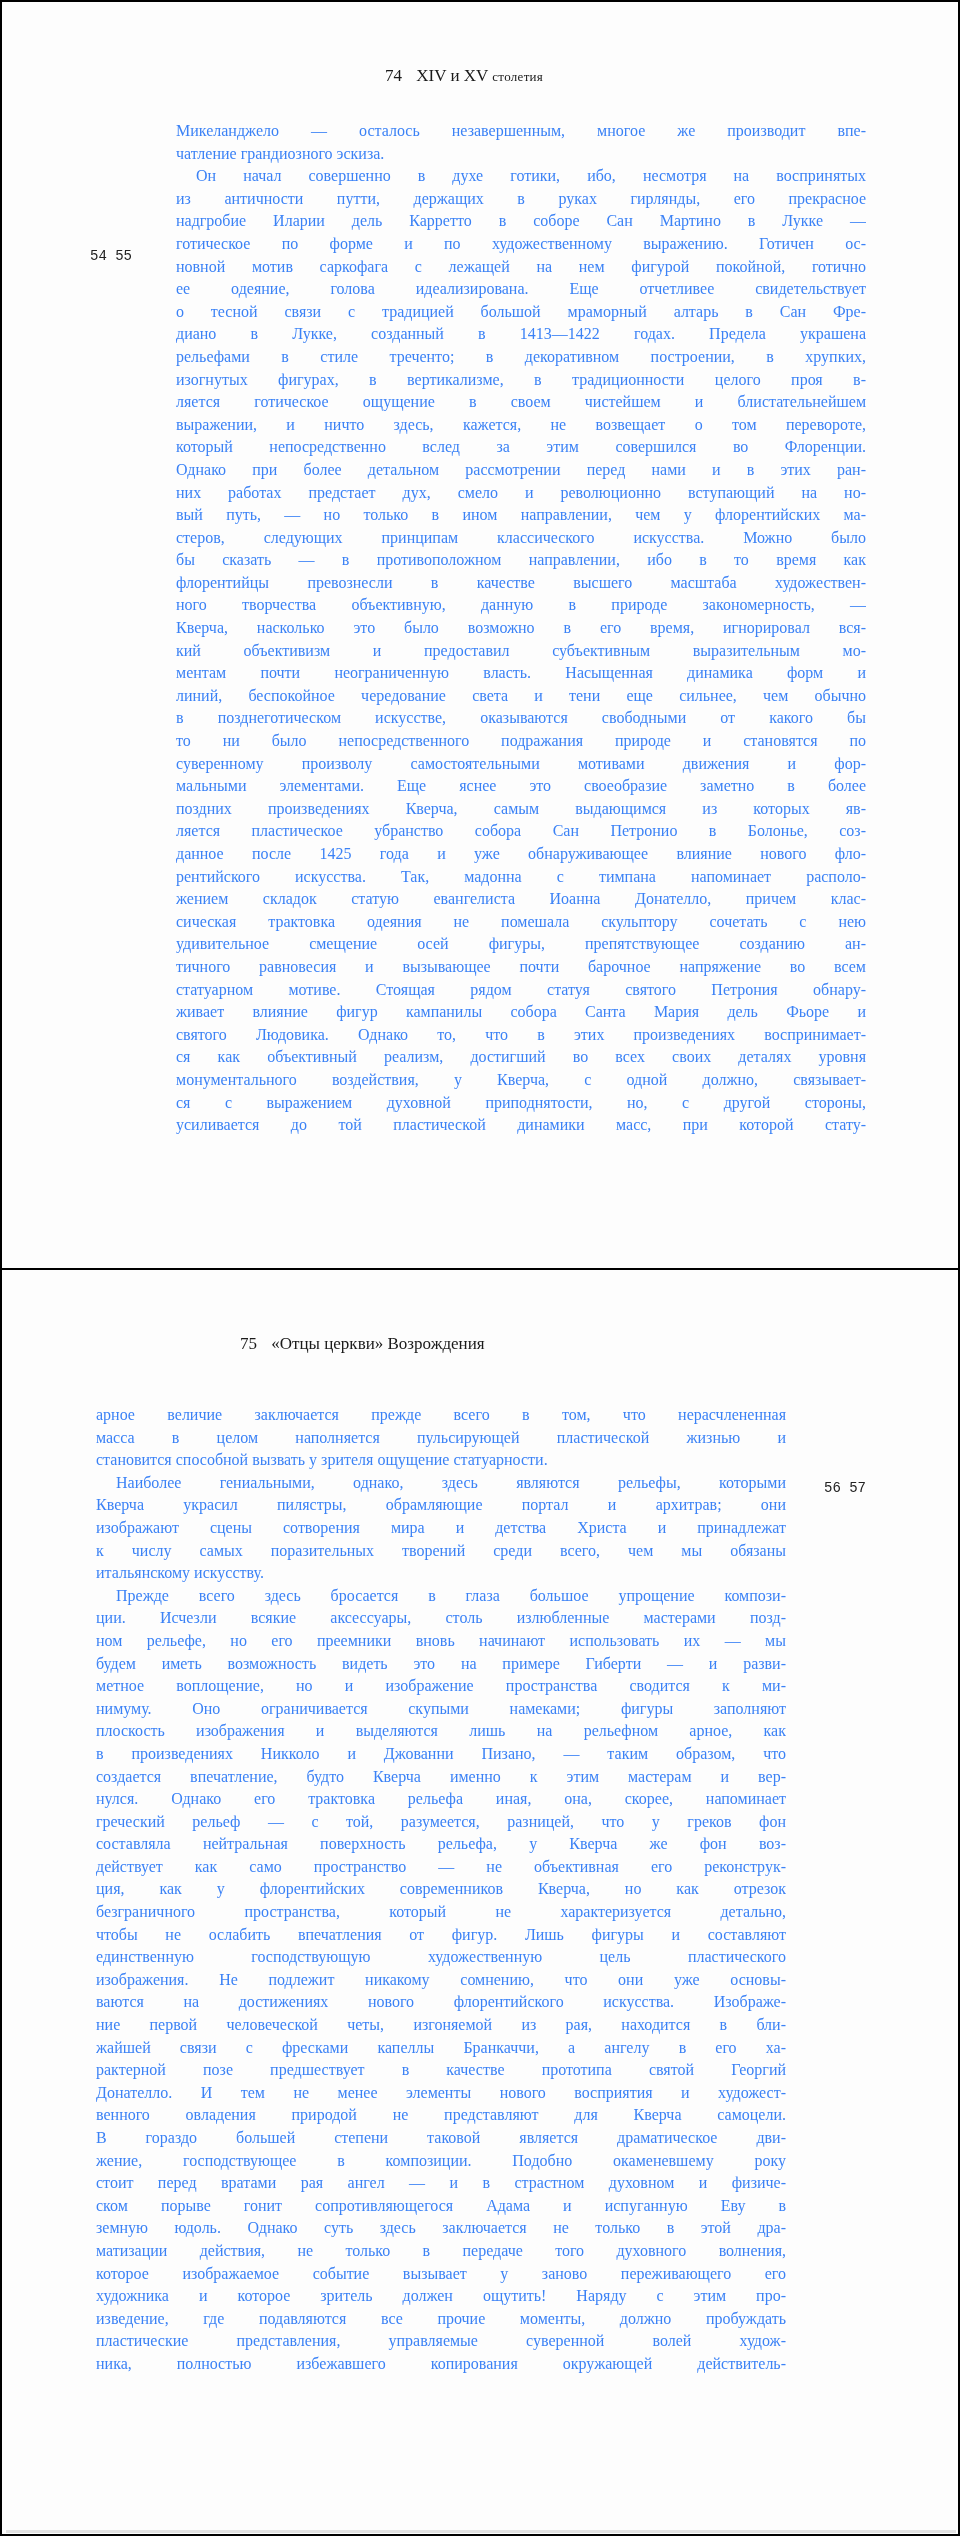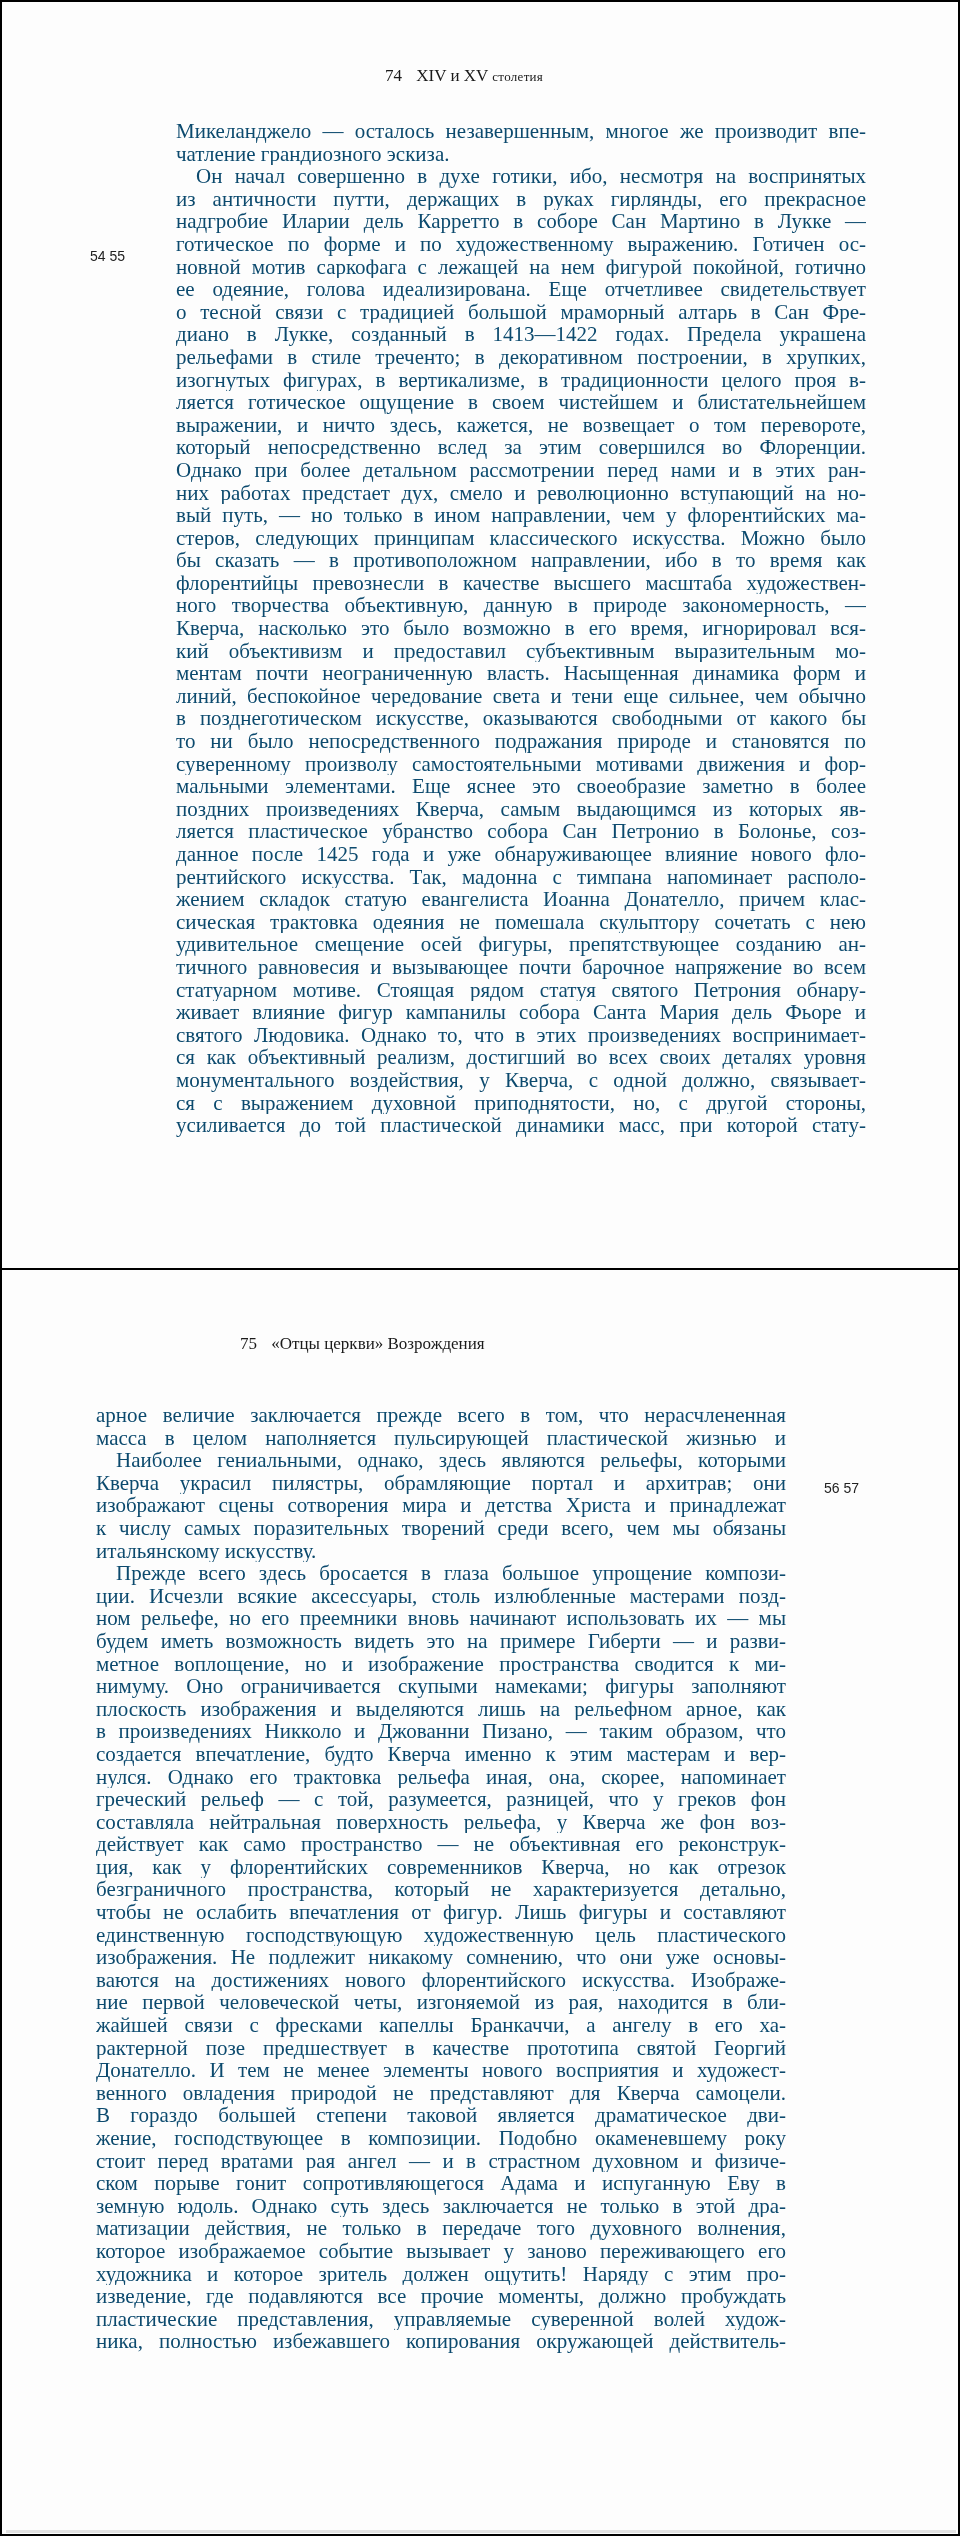--- a/index.html
+++ b/index.html
@@ -15,28 +15,28 @@
     position: absolute; left: 0; top: 1266px; width: 960px; height: 2px; background: #000;
   }
   .running-head {
     position: absolute; font-family: "Liberation Serif", serif;
     font-size: 17px; color: #1a1a1a; white-space: nowrap;
   }
   .running-head .pnum { margin-right: 10px; }
   .running-head .small { font-size: 13px; letter-spacing: 0.3px; }
   .text-block {
     position: absolute; font-family: "Liberation Serif", serif;
-    font-size: 21px; line-height: 22.6px; color: #0c4a6e;
+    font-size: 16px; line-height: 22.6px; color: #3b82f6;
     text-align: justify;
   }
   .line { display: block; white-space: nowrap; text-align-last: justify; text-align: justify; height: 22.6px; overflow: hidden; }
   .line.last { text-align-last: left; }
   .line.indent { text-indent: 20px; }
   .margin-ref {
-    position: absolute; font-family: Liberation Sans, sans-serif;
+    position: absolute; font-family: Liberation Mono, monospace;
     font-size: 14px; color: #222; white-space: nowrap;
   }
   .p1-block { left: 174px; top: 118px; width: 690px; }
   .p2-block { left: 94px; top: 1402px; width: 690px; }
   .p1-head { left: 383px; top: 64px; }
   .p2-head { left: 238px; top: 1332px; }
   .p1-ref { left: 88px; top: 246px; }
   .p2-ref { left: 822px; top: 1478px; }
   .scrollbar-h {
     position: absolute; left: 4px; top: 2528px; width: 950px; height: 3px;
@@ -108,20 +108,21 @@
 
   <div class="page page2">
     <div class="running-head p2-head" style="top:64px">
       <span class="pnum">75</span>
       <span>«Отцы церкви» Возрождения</span>
     </div>
     <div class="margin-ref p2-ref" style="top:210px">56 57</div>
     <div class="text-block p2-block" style="top:134px" id="p2-text">
         <span class="line">арное величие заключается прежде всего в том, что нерасчлененная</span>
         <span class="line">масса в целом наполняется пульсирующей пластической жизнью и</span>
+        <span class="line last">становится способной вызвать у зрителя ощущение статуарности.</span>
         <span class="line indent">Наиболее гениальными, однако, здесь являются рельефы, которыми</span>
         <span class="line">Кверча украсил пилястры, обрамляющие портал и архитрав; они</span>
         <span class="line">изображают сцены сотворения мира и детства Христа и принадлежат</span>
         <span class="line">к числу самых поразительных творений среди всего, чем мы обязаны</span>
         <span class="line last">итальянскому искусству.</span>
         <span class="line indent">Прежде всего здесь бросается в глаза большое упрощение компози-</span>
         <span class="line">ции. Исчезли всякие аксессуары, столь излюбленные мастерами позд-</span>
         <span class="line">ном рельефе, но его преемники вновь начинают использовать их — мы</span>
         <span class="line">будем иметь возможность видеть это на примере Гиберти — и разви-</span>
         <span class="line">метное воплощение, но и изображение пространства сводится к ми-</span>

